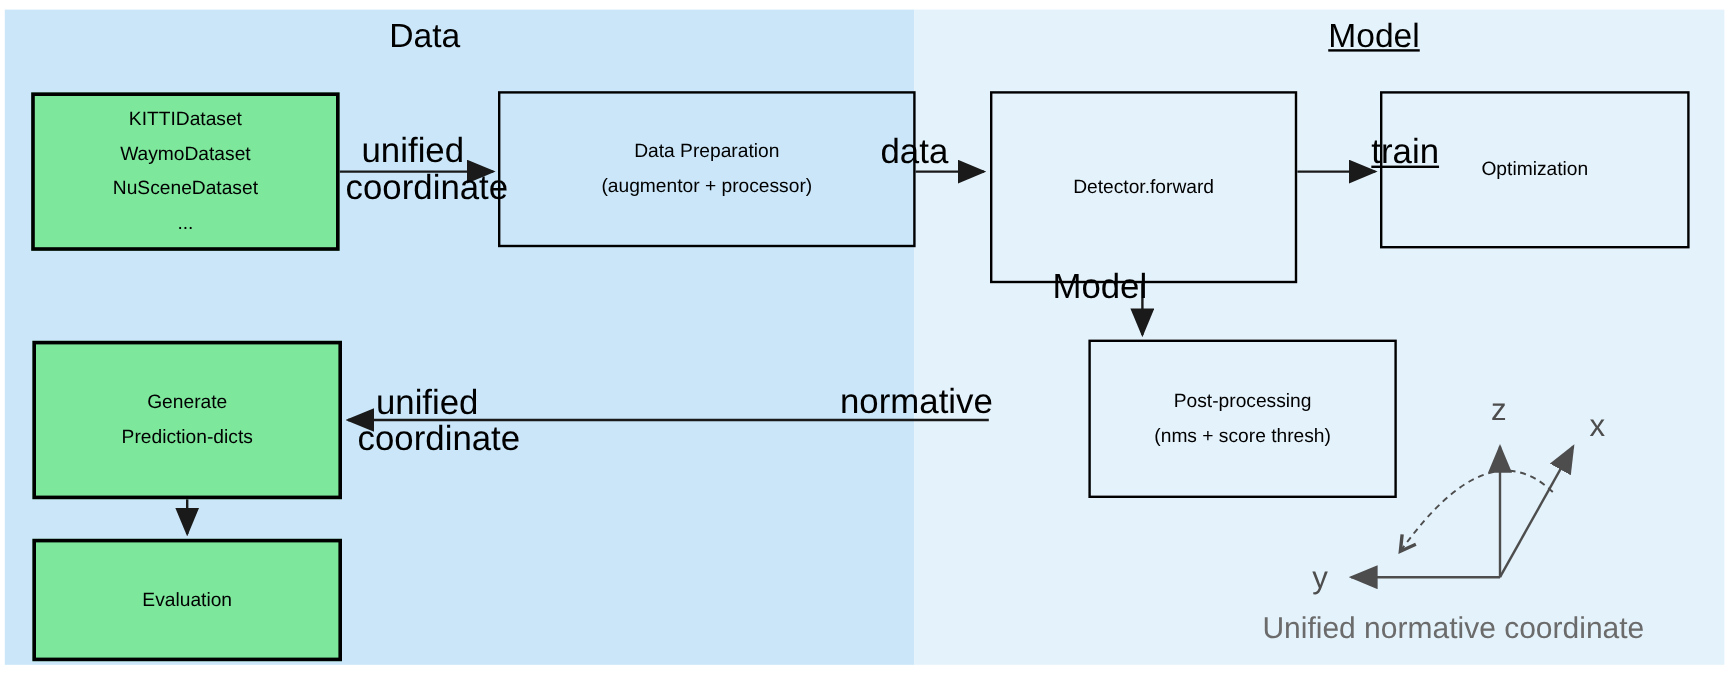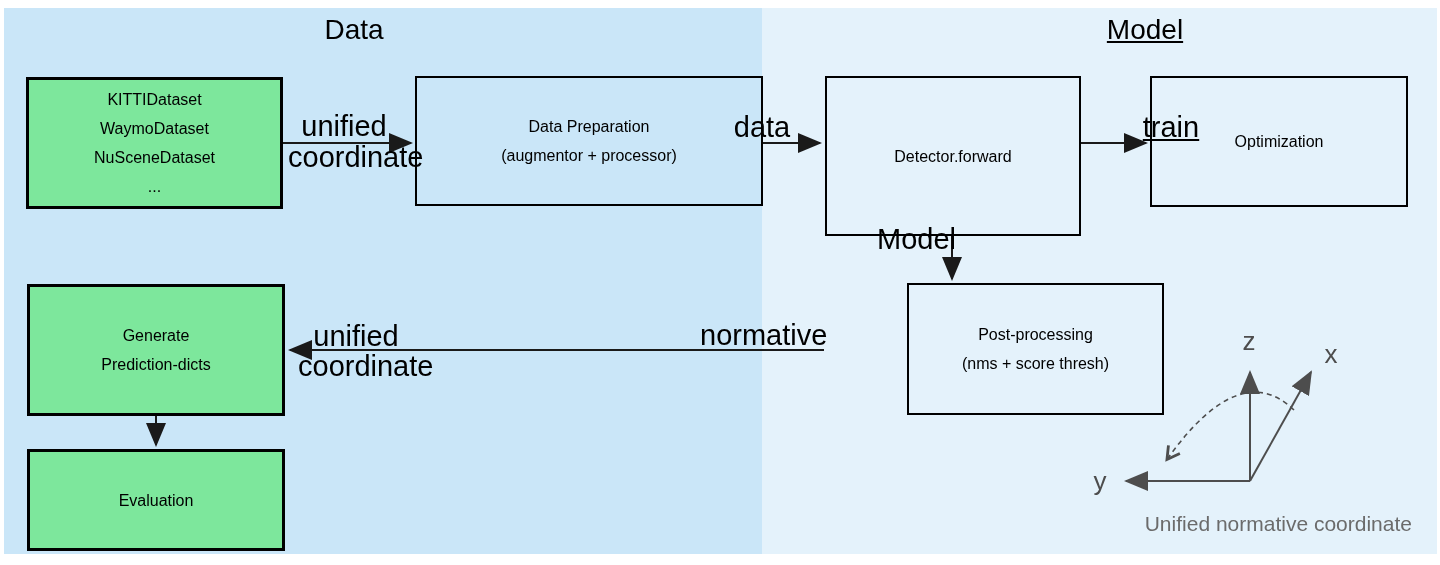--- a/index.html
+++ b/index.html
@@ -53,22 +53,22 @@
   .lbl-unified-e{left:306px;top:323px;width:100px;}
   .lbl-coordinate-e{left:298px;top:353px;width:120px;}
   .axis-label{
     position:absolute;font-size:26px;line-height:30px;text-align:center;width:30px;
     color:var(--axes);z-index:3;
   }
   .lbl-z{left:1234px;top:326px;}
   .lbl-x{left:1316px;top:339px;}
   .lbl-y{left:1085px;top:466px;}
   .axes-caption{
-    position:absolute;left:1052px;top:509px;width:360px;text-align:right;
-    font-size:21px;line-height:30px;color:var(--caption);z-index:3;
+    position:absolute;left:1052px;top:509px;width:360px;text-align:left;
+    font-size:25px;line-height:30px;color:var(--caption);z-index:3;
   }
 </style>
 </head>
 <body>
 
 <div class="canvas">
 
   <div class="region region-data"></div>
   <div class="region region-model"></div>
 

